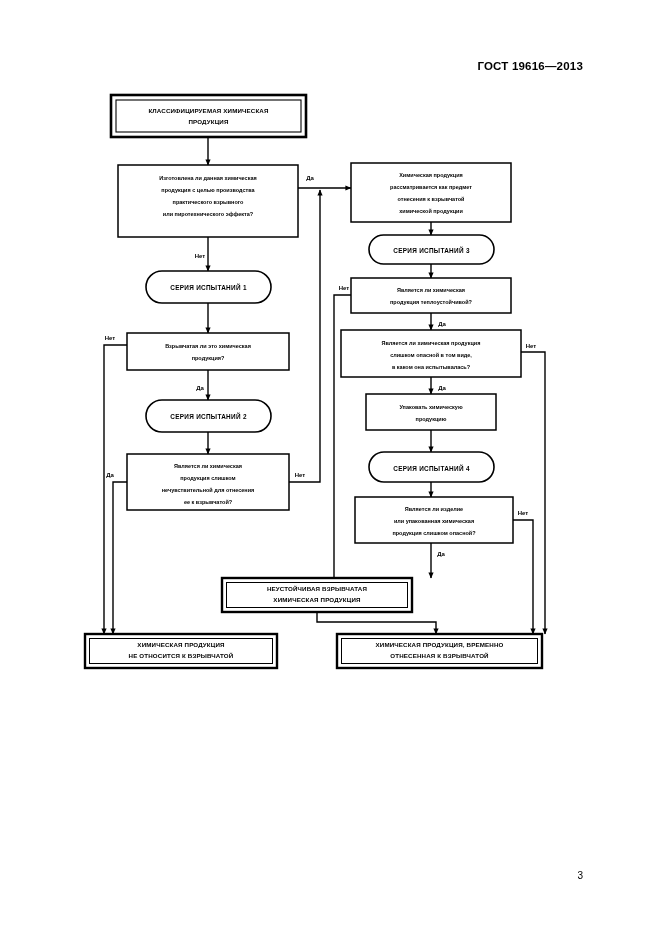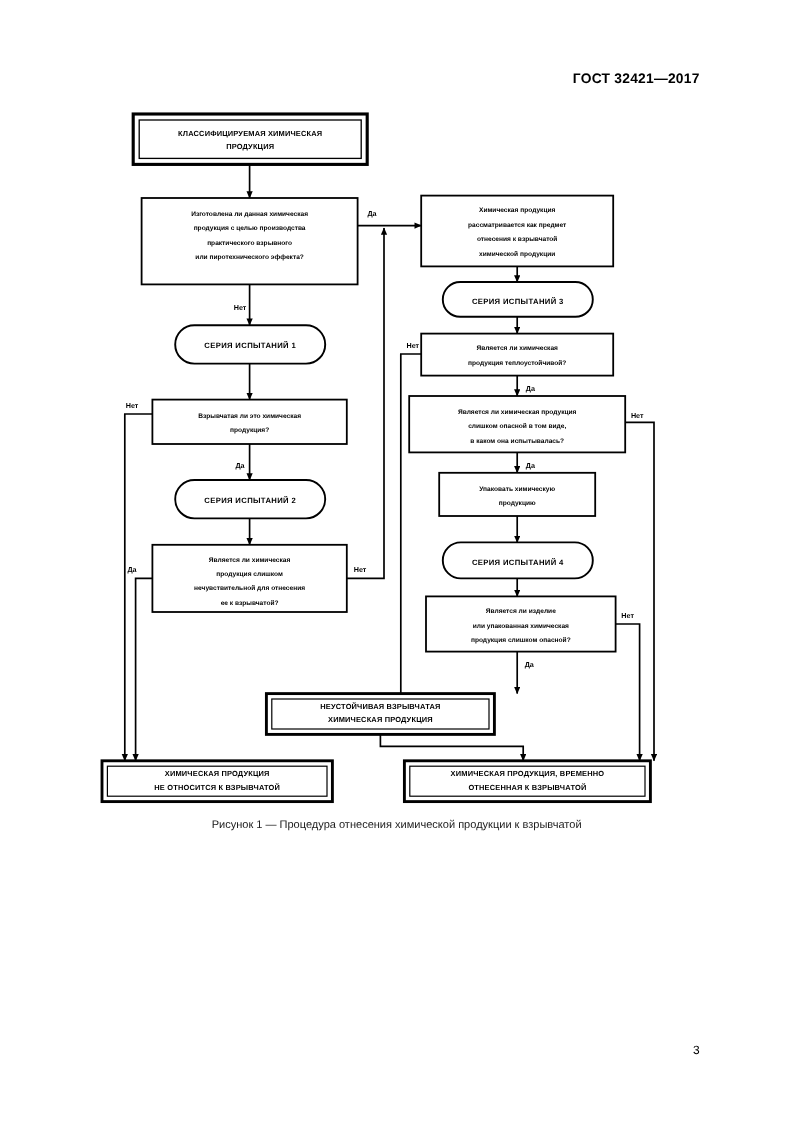--- a/index.html
+++ b/index.html
@@ -18,21 +18,21 @@
   .tlabel-term{font-size:6.2px;font-weight:bold;letter-spacing:.15px;}
   .tlabel-series{font-size:6.4px;font-weight:bold;letter-spacing:.3px;}
   .edgelabel{font-size:6px;font-weight:bold;}
   .bx{fill:#fff;stroke:#000;}
 </style>
 </head>
 <body>
 
 <div class="page">
 
-  <div class="doc-header">ГОСТ 32421—2017</div>
+  <div class="doc-header">ГОСТ 19616—2013</div>
 
   <svg class="flow" viewBox="0 0 661 700">
     <defs>
       <marker id="ar" markerWidth="7" markerHeight="7" refX="5.6" refY="2.6" orient="auto" markerUnits="userSpaceOnUse">
         <path d="M0,0 L6,2.6 L0,5.2 z" fill="#000"></path>
       </marker>
     </defs>
 
     <g stroke="#000" stroke-width="1.4" fill="none" marker-end="url(#ar)">
 
@@ -191,17 +191,16 @@
 
     <g>
       <rect class="bx" x="337" y="634" width="205" height="34" stroke-width="2.4"></rect>
       <rect class="bx" x="341.5" y="638.5" width="196" height="25" stroke-width="1" fill="none"></rect>
       <text class="tlabel-term" x="439.5" y="647">ХИМИЧЕСКАЯ ПРОДУКЦИЯ, ВРЕМЕННО</text>
       <text class="tlabel-term" x="439.5" y="658">ОТНЕСЕННАЯ К ВЗРЫВЧАТОЙ</text>
     </g>
 
   </svg>
 
-  <div class="fig-caption">Рисунок 1 — Процедура отнесения химической продукции к взрывчатой</div>
 
   <div class="page-num">3</div>
 
 </div>
 
 </body></html>

